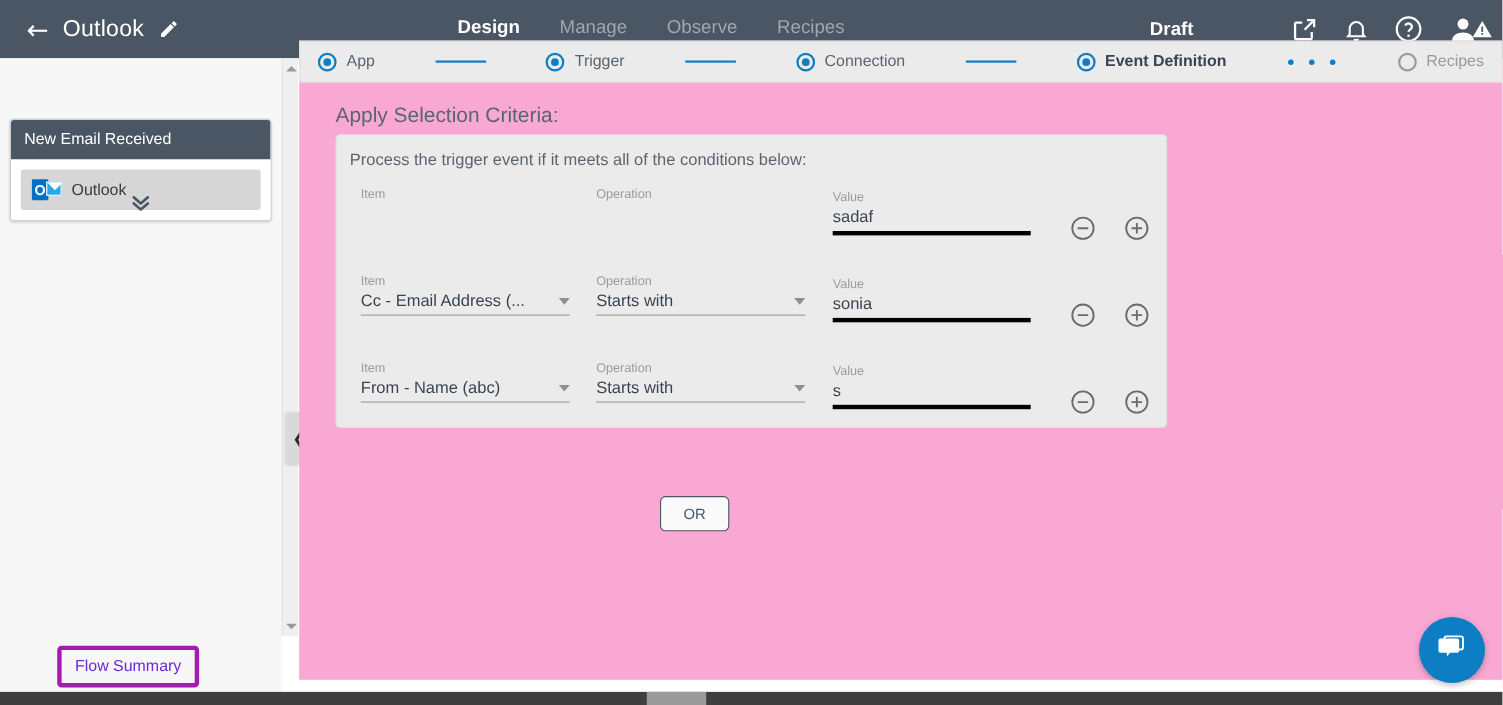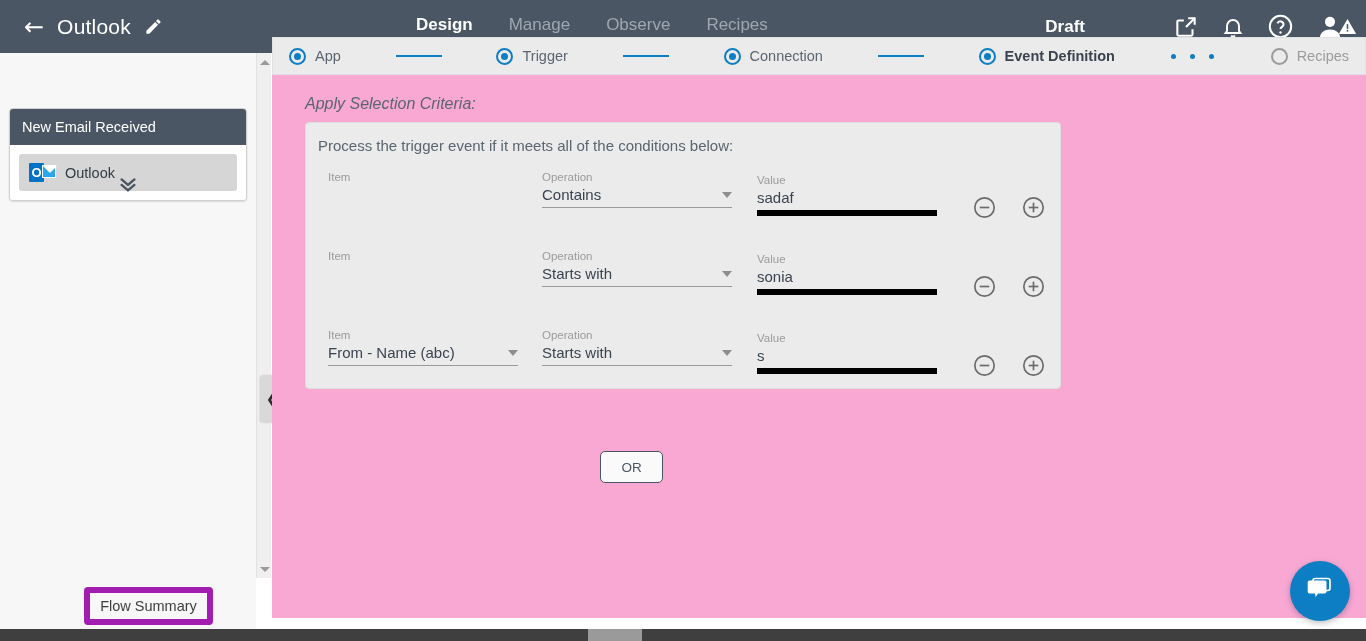--- a/index.html
+++ b/index.html
@@ -84,23 +84,23 @@
     border-left: 7px solid transparent; border-right: 7px solid transparent;
     border-top: 7px solid #ffffff;
   }
 
   .chev-down-dbl {
     position: absolute; left: 0; right: 0; top: 120px;
     display: flex; justify-content: center; cursor: pointer;
   }
 
   .flow-summary-btn {
-    position: absolute; left: 84px; bottom: 16px; width: 129px; height: 38px;
-    border: 6px solid #a21caf; border-radius: 4px; background: #f7f7f7;
-    color: #404040; font-size: 14.5px; cursor: pointer;
+    position: absolute; left: 52px; bottom: 16px; width: 129px; height: 38px;
+    border: 4px solid #a21caf; border-radius: 4px; background: #f7f7f7;
+    color: #6d28d9; font-size: 14.5px; cursor: pointer;
     font-family: "Liberation Sans", sans-serif;
   }
 
   
   .lp-scroll {
     position: absolute; left: 256px; top: 53px; width: 15px; height: 525px;
     background: #efefef; border-left: 1px solid #e2e2e2; cursor: pointer;
   }
   .lp-arrow { position: absolute; left: 0; width: 15px; height: 14px; display: flex; align-items: center; justify-content: center; cursor: pointer; }
   .lp-arrow.up { top: 2px; }
@@ -139,39 +139,39 @@
   .step-label { font-size: 14.5px; color: #5b6570; white-space: nowrap; }
   .step.current .step-label { color: #3a4450; font-weight: bold; }
   .step.muted .step-label { color: #9b9b9b; }
   .step-line { width: 46px; height: 2.5px; background: #0d7ec4; margin: 0 auto; }
   .step-gap { flex: 1; display: flex; align-items: center; justify-content: center; }
   .dots { display: flex; gap: 14px; align-items: center; }
   .dots i { width: 5px; height: 5px; border-radius: 50%; background: #0d7ec4; display: block; }
 
   
   .criteria-title {
-    position: absolute; left: 33px; top: 58px; font-size: 16px; color: #5b6570; font-style: italic;
+    position: absolute; left: 33px; top: 58px; font-size: 19px; color: #5b6570;
   }
   .criteria-box {
     position: absolute; left: 33px; top: 85px; width: 756px; height: 267px;
     background: #ebebeb; border: 1px solid #dedede; border-radius: 4px;
   }
   .criteria-sub { padding: 14px 0 0 12px; font-size: 15px; color: #5b6570; }
 
   .cond-row { position: absolute; height: 56px; }
   .field { position: absolute; }
   .field-label { font-size: 11.5px; color: #9b9b9b; margin-bottom: 3px; display: block; }
   .field-ctl {
     display: flex; align-items: flex-end; justify-content: space-between;
     border-bottom: 1px solid #9a9a9a; padding-bottom: 4px; cursor: pointer;
   }
   .field-val { font-size: 15px; color: #3a4450; white-space: nowrap; overflow: hidden; }
   .caret { width: 0; height: 0; border-left: 5.5px solid transparent; border-right: 5.5px solid transparent; border-top: 6.5px solid #8e8e8e; margin-bottom: 5px; flex: none; }
   .val-input {
-    border: none; border-bottom: 6px solid #000000; background: transparent;
+    border: none; border-bottom: 4px solid #000000; background: transparent;
     font-size: 15px; color: #3a4450; padding: 0 0 4px 0; width: 100%;
     font-family: "Liberation Sans", sans-serif; outline: none;
   }
   .row-actions { position: absolute; display: flex; gap: 24px; align-items: center; }
   .circ-btn { cursor: pointer; display: flex; align-items: center; }
 
   .or-btn {
     position: absolute; left: 328px; top: 414px; width: 63px; height: 32px;
     border: 1px solid #4a5663; border-radius: 5px; background: #fafafa;
     color: #4a5663; font-size: 13.5px; cursor: pointer;
@@ -364,24 +364,20 @@
 
     <div class="criteria-box">
       <div class="criteria-sub">Process the trigger event if it meets all of the conditions below:</div>
 
       <div class="cond-row" style="left:12px; top:48px; width:732px;">
         <div class="field" style="left:10px; top:0; width:190px;">
           <span class="field-label">Item</span>
         </div>
         <div class="field" style="left:224px; top:0; width:190px;">
           <span class="field-label">Operation</span>
-          <span class="field-ctl">
-            <span class="field-val">Contains</span>
-            <i class="caret"></i>
-          </span>
         </div>
         <div class="field" style="left:439px; top:3px; width:180px;">
           <span class="field-label">Value</span>
           <input class="val-input" type="text" value="sadaf" style="">
         </div>
         <div class="row-actions" style="left:654px; top:24px;">
           <span class="circ-btn">
             <svg width="25" height="25" viewBox="0 0 24 24" fill="none" stroke="#6b6b6b" stroke-width="1.6">
                 <circle cx="12" cy="12" r="9.3"></circle>
                 <path d="M7.4 12h9.2"></path>
@@ -393,20 +389,24 @@
                 <path d="M7.4 12h9.2"></path>
                 <path d="M12 7.4v9.2"></path>
               </svg>
           </span>
         </div>
       </div>
 
       <div class="cond-row" style="left:12px; top:127px; width:732px;">
         <div class="field" style="left:10px; top:0; width:190px;">
           <span class="field-label">Item</span>
+          <span class="field-ctl">
+            <span class="field-val">Cc - Email Address  (...</span>
+            <i class="caret"></i>
+          </span>
         </div>
         <div class="field" style="left:224px; top:0; width:190px;">
           <span class="field-label">Operation</span>
           <span class="field-ctl">
             <span class="field-val">Starts with</span>
             <i class="caret"></i>
           </span>
         </div>
         <div class="field" style="left:439px; top:3px; width:180px;">
           <span class="field-label">Value</span>

